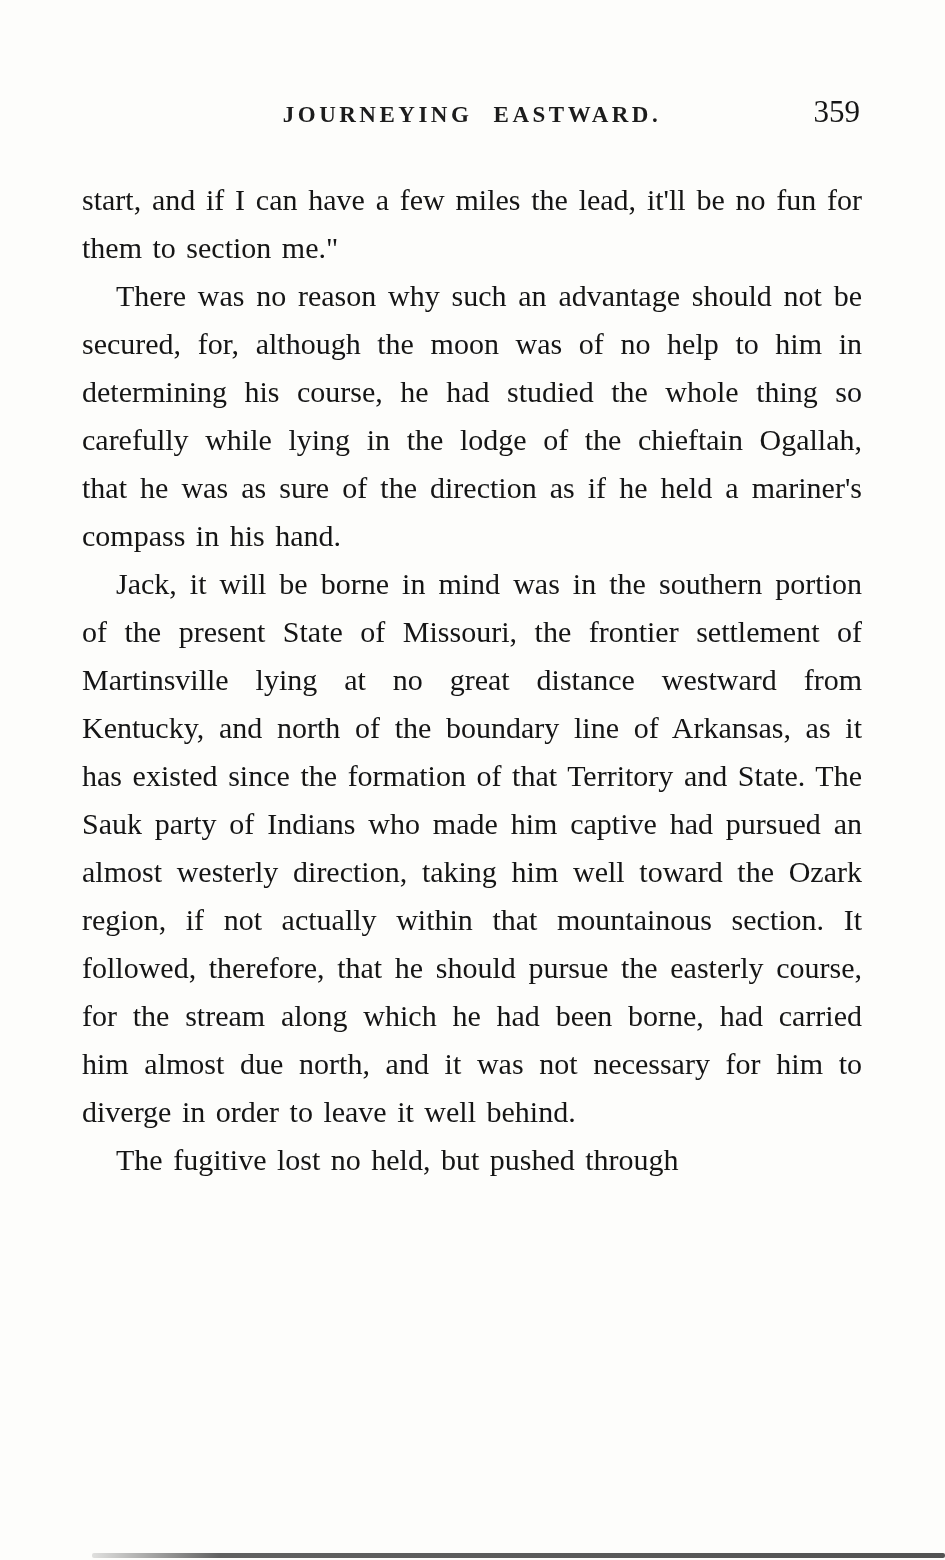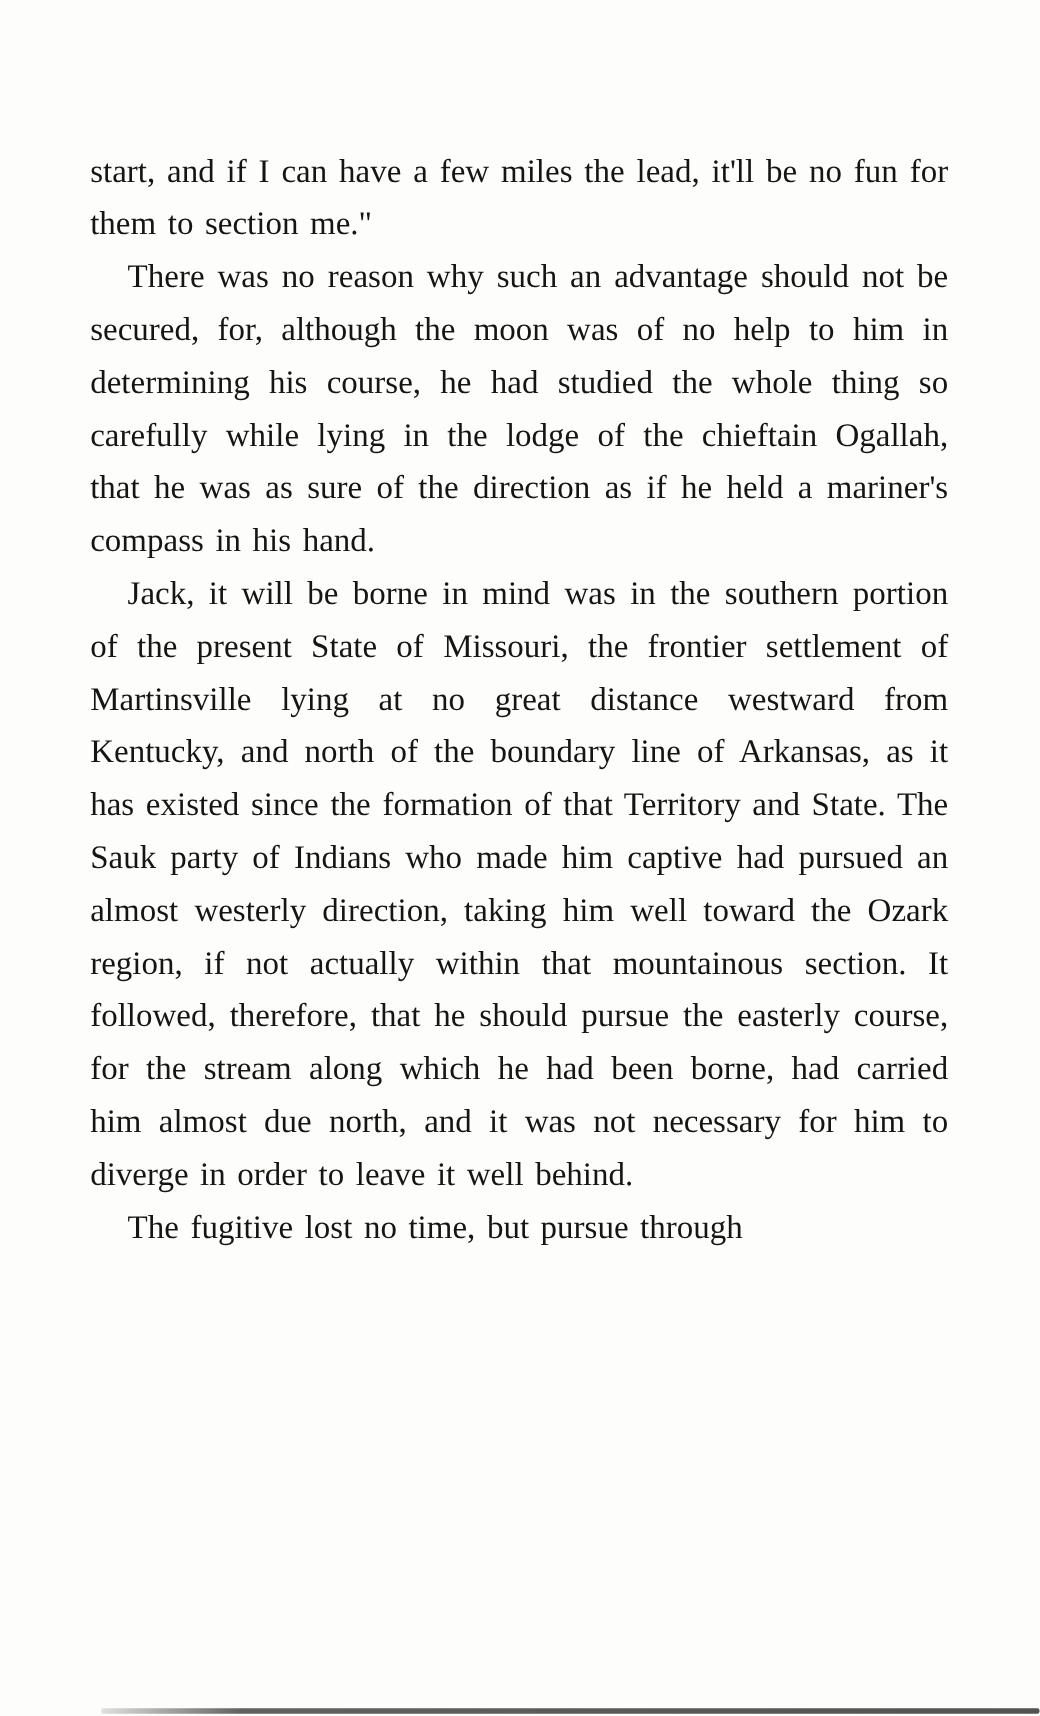--- a/index.html
+++ b/index.html
@@ -66,21 +66,25 @@
     bottom: 2px;
     height: 5px;
     background: linear-gradient(to right, rgba(60,60,60,0.15), rgba(45,45,45,0.75) 15%, rgba(40,40,40,0.8));
     border-radius: 2px;
   }
 </style>
 </head>
 <body>
 
 <div class="page">
+  <div class="running-head">
+    <div class="head-title">JOURNEYING EASTWARD.</div>
+    <div class="page-number">359</div>
+  </div>
   <div class="body-text">
       <p class="no-indent">start, and if I can have a few miles the lead, it'll be no fun for them to section me."</p>
       <p>There was no reason why such an advantage should not be secured, for, although the moon was of no help to him in determining his course, he had studied the whole thing so carefully while lying in the lodge of the chieftain Ogallah, that he was as sure of the direction as if he held a mariner's compass in his hand.</p>
       <p>Jack, it will be borne in mind was in the southern portion of the present State of Missouri, the frontier settlement of Martinsville lying at no great distance westward from Kentucky, and north of the boundary line of Arkansas, as it has existed since the formation of that Territory and State. The Sauk party of Indians who made him captive had pursued an almost westerly direction, taking him well toward the Ozark region, if not actually within that mountainous section. It followed, therefore, that he should pursue the easterly course, for the stream along which he had been borne, had carried him almost due north, and it was not necessary for him to diverge in order to leave it well behind.</p>
-      <p>The fugitive lost no time, but pursue through</p>
+      <p>The fugitive lost no held, but pushed through</p>
     </div>
 </div>
 
 <div class="scan-edge"></div>
 
 </body></html>

